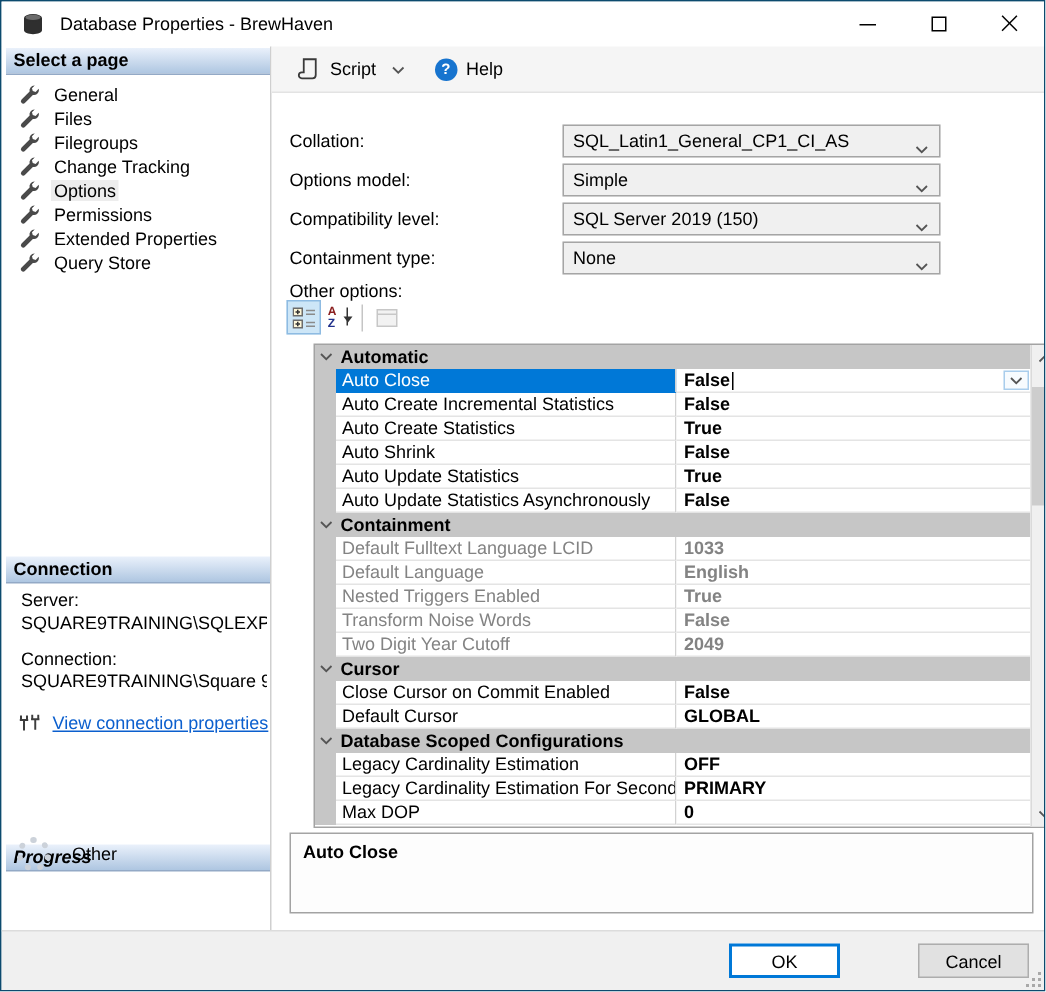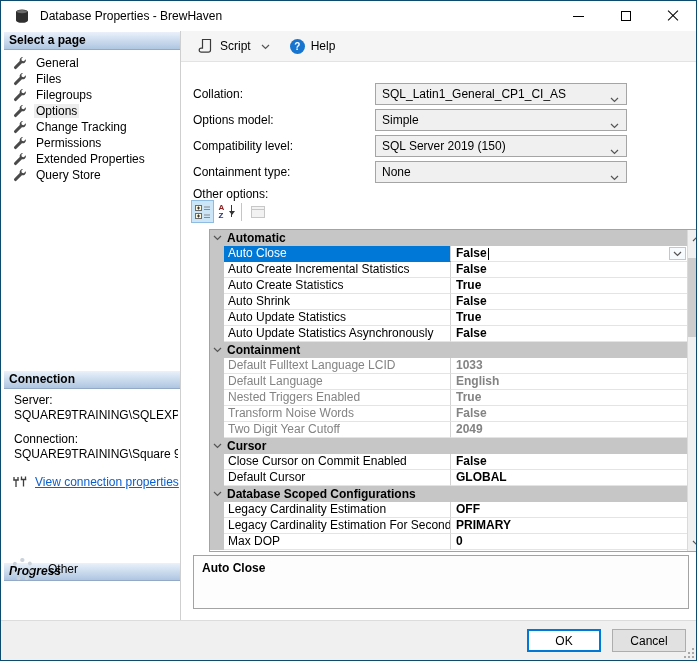--- a/index.html
+++ b/index.html
@@ -93,21 +93,21 @@
   .grid-scrollbar { width:17px; flex:none; background:#f0f0f0; border-left:1px solid #dadada; position:relative; }
   .sb-btn { position:absolute; left:0; right:0; height:17px; display:flex; align-items:center; justify-content:center; }
   .sb-up { top:0; } .sb-down { bottom:0; }
   .sb-thumb { position:absolute; left:0; right:0; top:28px; height:79px; background:#cdcdcd; }
 
   .desc-panel { position:absolute; top:492px; left:12px; width:496px; height:54px; border:1px solid #a3a3a3; background:#fdfdfd; padding:5px 8px; }
   .desc-title { font-weight:bold; }
 
   
   .footer { position:absolute; left:0; right:0; bottom:0; height:40px; background:#f0f0f0; border-top:1px solid #dcdcdc; display:flex; align-items:center; justify-content:flex-end; gap:11px; padding-right:10px; }
-  .btn { width:74px; height:23px; background:#e1e1e1; border:1px solid #adadad; display:flex; align-items:center; justify-content:center; cursor:default; }
+  .btn { width:74px; height:23px; background:#e1e1e1; border:1px solid #adadad; display:flex; align-items:center; justify-content:center; cursor:default;margin-left:41px; }
   .btn.ok { background:#fff; border:2px solid var(--accent,#0078d7); }
   .resize-grip { position:absolute; right:2px; bottom:2px; width:10px; height:10px; }
   .resize-grip i { position:absolute; width:2px; height:2px; background:#a9a9a9; }
   .resize-grip i:nth-child(1){ right:0; bottom:0; }
   .resize-grip i:nth-child(2){ right:4px; bottom:0; }
   .resize-grip i:nth-child(3){ right:0; bottom:4px; }
   .resize-grip i:nth-child(4){ right:8px; bottom:0; }
   .resize-grip i:nth-child(5){ right:0; bottom:8px; }
   .resize-grip i:nth-child(6){ right:4px; bottom:4px; }
 
@@ -163,27 +163,27 @@
           <div class="tree-item">
             <svg class="w-icon" viewBox="0 0 16 16">
     <path fill="#4a4a4a" d="M11.3 1.2a3.7 3.7 0 0 0-3.6 4.6L1.6 11.9a1.75 1.75 0 1 0 2.5 2.5l6.1-6.1a3.7 3.7 0 0 0 4.6-3.6c0-.3-.1-.7-.2-1L12.3 6l-2.2-.6L9.5 3.2l2.3-2.3c-.2 0-.3.3-.5.3z"></path>
   </svg>
             <span class="tree-label">Filegroups</span>
           </div>
           <div class="tree-item">
             <svg class="w-icon" viewBox="0 0 16 16">
     <path fill="#4a4a4a" d="M11.3 1.2a3.7 3.7 0 0 0-3.6 4.6L1.6 11.9a1.75 1.75 0 1 0 2.5 2.5l6.1-6.1a3.7 3.7 0 0 0 4.6-3.6c0-.3-.1-.7-.2-1L12.3 6l-2.2-.6L9.5 3.2l2.3-2.3c-.2 0-.3.3-.5.3z"></path>
   </svg>
+            <span class="tree-label">Change Tracking</span>
+          </div>
+          <div class="tree-item">
+            <svg class="w-icon" viewBox="0 0 16 16">
+    <path fill="#4a4a4a" d="M11.3 1.2a3.7 3.7 0 0 0-3.6 4.6L1.6 11.9a1.75 1.75 0 1 0 2.5 2.5l6.1-6.1a3.7 3.7 0 0 0 4.6-3.6c0-.3-.1-.7-.2-1L12.3 6l-2.2-.6L9.5 3.2l2.3-2.3c-.2 0-.3.3-.5.3z"></path>
+  </svg>
             <span class="tree-label sel">Options</span>
-          </div>
-          <div class="tree-item">
-            <svg class="w-icon" viewBox="0 0 16 16">
-    <path fill="#4a4a4a" d="M11.3 1.2a3.7 3.7 0 0 0-3.6 4.6L1.6 11.9a1.75 1.75 0 1 0 2.5 2.5l6.1-6.1a3.7 3.7 0 0 0 4.6-3.6c0-.3-.1-.7-.2-1L12.3 6l-2.2-.6L9.5 3.2l2.3-2.3c-.2 0-.3.3-.5.3z"></path>
-  </svg>
-            <span class="tree-label">Change Tracking</span>
           </div>
           <div class="tree-item">
             <svg class="w-icon" viewBox="0 0 16 16">
     <path fill="#4a4a4a" d="M11.3 1.2a3.7 3.7 0 0 0-3.6 4.6L1.6 11.9a1.75 1.75 0 1 0 2.5 2.5l6.1-6.1a3.7 3.7 0 0 0 4.6-3.6c0-.3-.1-.7-.2-1L12.3 6l-2.2-.6L9.5 3.2l2.3-2.3c-.2 0-.3.3-.5.3z"></path>
   </svg>
             <span class="tree-label">Permissions</span>
           </div>
           <div class="tree-item">
             <svg class="w-icon" viewBox="0 0 16 16">
     <path fill="#4a4a4a" d="M11.3 1.2a3.7 3.7 0 0 0-3.6 4.6L1.6 11.9a1.75 1.75 0 1 0 2.5 2.5l6.1-6.1a3.7 3.7 0 0 0 4.6-3.6c0-.3-.1-.7-.2-1L12.3 6l-2.2-.6L9.5 3.2l2.3-2.3c-.2 0-.3.3-.5.3z"></path>

